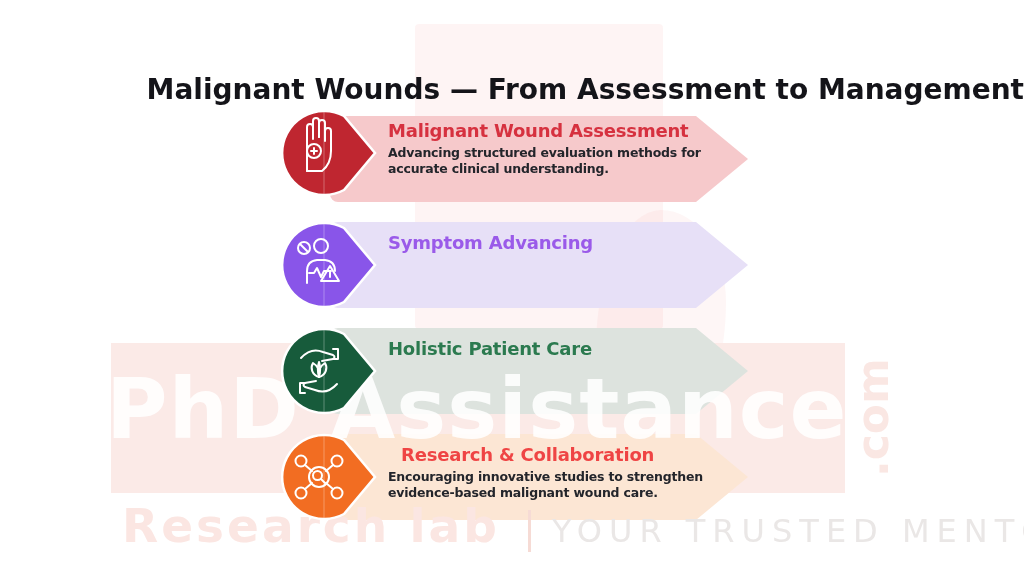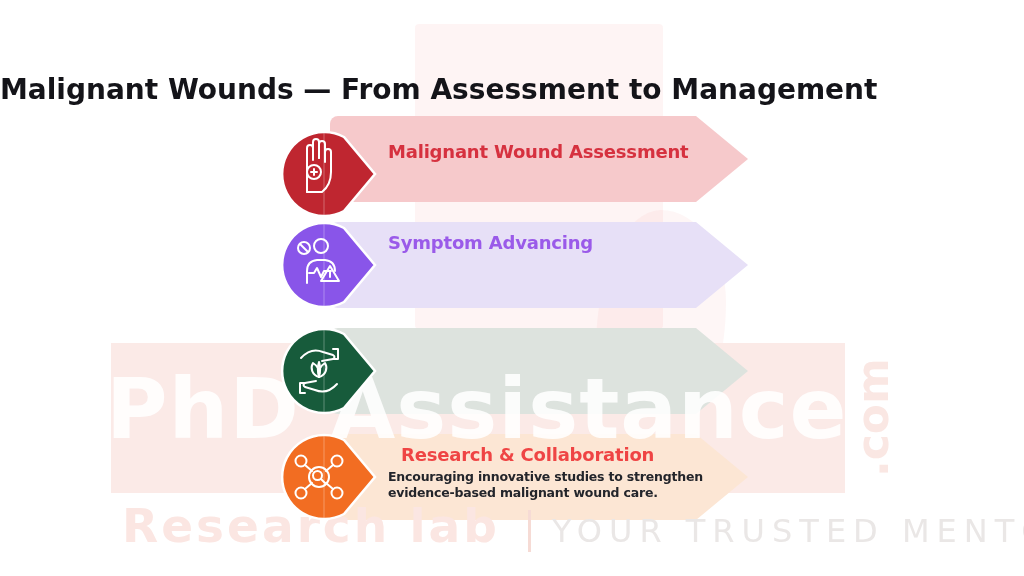--- a/index.html
+++ b/index.html
@@ -35,26 +35,26 @@
   
   .wm-text{position:absolute;z-index:2;white-space:nowrap;pointer-events:none;}
   .wm-brand{left:106px;top:360px;font-size:84px;font-weight:800;color:rgba(255,255,255,0.88);letter-spacing:1px;}
   .wm-suffix{left:797px;top:392px;width:150px;text-align:center;font-size:44px;font-weight:800;
     color:#fae7e3;transform:rotate(-90deg);transform-origin:center;}
   .wm-sub{left:122px;top:498px;font-size:47px;font-weight:800;color:#fbe6e2;letter-spacing:3px;}
   .wm-divider{left:528px;top:510px;width:3px;height:42px;background:#f6dbd5;}
   .wm-tagline{left:552px;top:512px;font-size:32px;font-weight:500;color:#eae7e6;letter-spacing:7px;}
   
   .page-title{
-    position:absolute;left:0;top:54px;width:1024px;text-align:left;z-index:4;
+    position:absolute;left:0;top:54px;width:1024px;text-align:right;z-index:4;
     font-size:28px;font-weight:800;color:#141419;letter-spacing:0;
   }
   
   .row{position:absolute;left:281px;width:470px;height:88px;z-index:3;}
-  .row.r1{top:130px;} .row.r2{top:221px;} .row.r3{top:327px;} .row.r4{top:433px;}
+  .row.r1{top:109px;} .row.r2{top:221px;} .row.r3{top:327px;} .row.r4{top:433px;}
   .pointer-icon{position:absolute;left:0;top:0;width:96px;height:88px;}
   .row-text{position:absolute;left:107px;top:11px;width:345px;}
   .row-title{font-size:18px;font-weight:700;letter-spacing:-0.2px;margin:0 0 4px 0;}
   .r1 .row-title{color:#d6313f;}
   .r2 .row-title{color:#9a5ae9;}
   .r3 .row-title{color:#2b7a4f;}
   .r4 .row-title{color:#ef4444;margin-left:13px;}
   .row-desc{font-size:12.5px;font-weight:600;letter-spacing:-0.2px;line-height:1.3;
     color:#23252b;margin:0;width:330px;}
 </style>
@@ -86,20 +86,21 @@
       <path d="M26,62 V18 a3,3 0 0 1 6,0 V30"></path>
       <path d="M32,28 V12 a3,3 0 0 1 6,0 V28"></path>
       <path d="M38,28 V14 a3,3 0 0 1 6,0 V30"></path>
       <path d="M44,32 V22 a3,3 0 0 1 6,0 V42 q0,13 -9,20 H26"></path>
       <circle cx="33" cy="42" r="7"></circle>
       <path d="M30,42 H36 M33,39 V45"></path>
     </g>
   </svg>
   <div class="row-text">
     <div class="row-title">Malignant Wound Assessment</div>
+    <p class="row-desc">Advancing structured evaluation methods for accurate clinical understanding.</p>
   </div>
 </div>
 
 <div class="row r2">
   <svg class="pointer-icon" viewBox="0 0 96 88">
     <path d="M63,7 A42,42 0 1 0 63,81 L94,44 Z" fill="#8955e9" stroke="#ffffff" stroke-width="2.5"></path>
     <line x1="43" y1="3" x2="43" y2="85" stroke="#ffffff" stroke-width="1" opacity="0.3"></line>
     <g fill="none" stroke="#ffffff" stroke-width="2" stroke-linecap="round" stroke-linejoin="round">
       <circle cx="40" cy="25" r="7"></circle>
       <path d="M26,62 V50 q0,-10 10,-11 h8 q10,1 10,11"></path>
@@ -123,20 +124,21 @@
       <path d="M20,31 Q30,20 42,25 L52,28 Q55,30 52,32 L41,34"></path>
       <path d="M52,22 h5 v10 h-5"></path>
       <path d="M56,57 Q46,68 34,63 L24,60 Q21,58 24,56 L35,54"></path>
       <path d="M24,66 h-5 v-10 h5"></path>
       <path d="M38,50 c-7,-2 -9,-9 -6,-14 c5,3 7,8 6,14 z"></path>
       <path d="M38,50 c7,-2 9,-9 6,-14 c-5,3 -7,8 -6,14 z"></path>
       <path d="M38,49 c-2,-6 -1,-11 0,-14 c1,3 2,8 0,14 z"></path>
     </g>
   </svg>
   <div class="row-text">
+    <div class="row-title">Holistic Patient Care</div>
   </div>
 </div>
 
 <div class="row r4">
   <svg class="pointer-icon" viewBox="0 0 96 88">
     <path d="M63,7 A42,42 0 1 0 63,81 L94,44 Z" fill="#f26d22" stroke="#ffffff" stroke-width="2.5"></path>
     <line x1="43" y1="3" x2="43" y2="85" stroke="#ffffff" stroke-width="1" opacity="0.3"></line>
     <g fill="none" stroke="#ffffff" stroke-width="2" stroke-linecap="round" stroke-linejoin="round">
       <circle cx="38" cy="44" r="10"></circle>
       <circle cx="36.5" cy="42.5" r="4.5"></circle>

